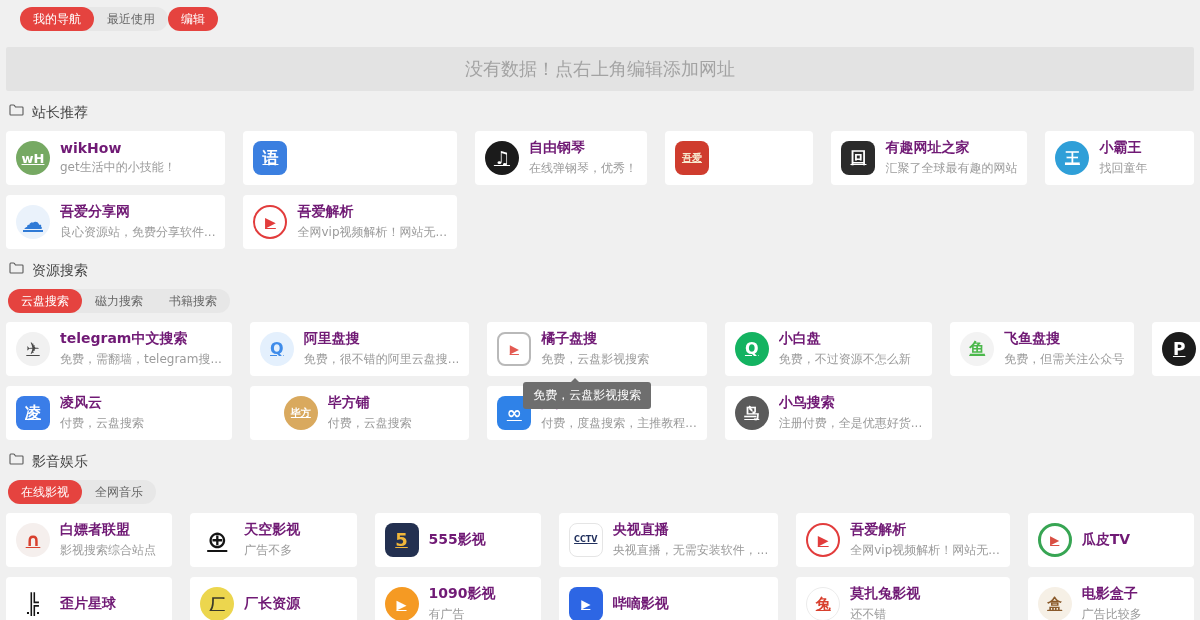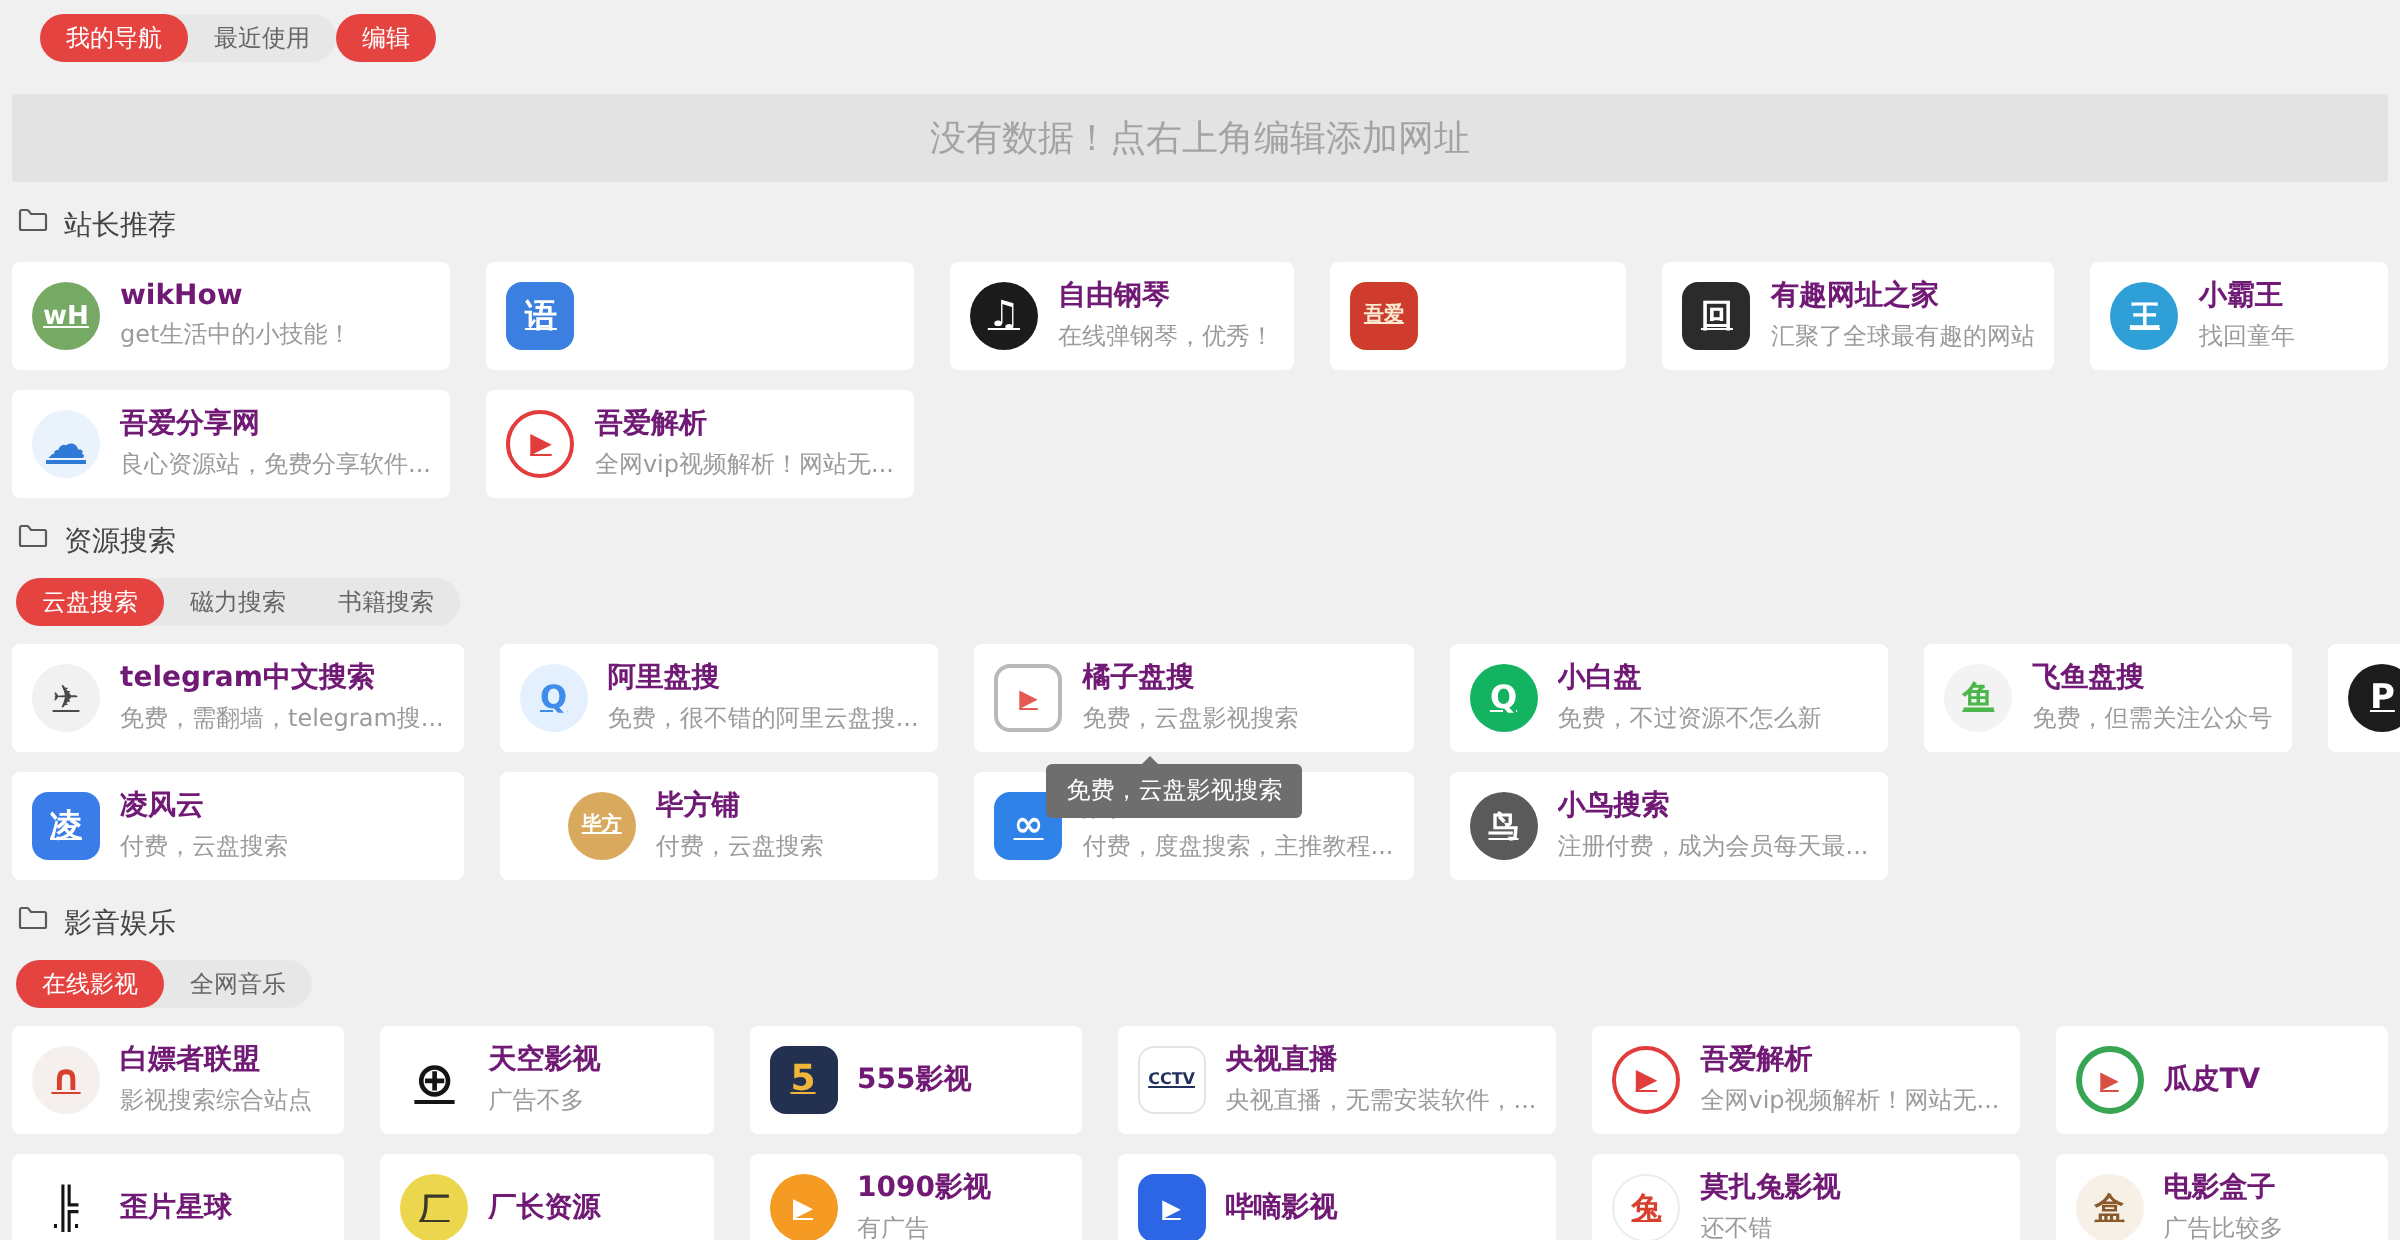--- a/index.html
+++ b/index.html
@@ -183,21 +183,21 @@
     <div class="site-icon rounded" style="background: rgb(47, 130, 232); color: rgb(255, 255, 255); font-size: 18px;">∞</div>
     <div class="meta">
       <div class="title">酷搜</div>
       <div class="desc">付费，度盘搜索，主推教程...</div>
     </div>
   </div>
         <div class="card">
     <div class="site-icon circle" style="background: rgb(90, 90, 90); color: rgb(255, 255, 255); font-size: 15px;">鸟</div>
     <div class="meta">
       <div class="title">小鸟搜索</div>
-      <div class="desc">注册付费，成为会员每天最...</div>
+      <div class="desc">注册付费，全是优惠好货...</div>
     </div>
   </div>
       </div>
   </div>
     <div class="section">
     <div class="section-head">
       <svg class="folder-ic" width="15" height="12" viewBox="0 0 15 12">
         <path d="M1 2.2 L1 10.2 Q1 11 1.8 11 L13.2 11 Q14 11 14 10.2 L14 3.8 Q14 3 13.2 3 L6.5 3 L5.3 1.4 Q5 1 4.5 1 L1.8 1 Q1 1 1 2.2 Z" fill="none" stroke="#5a5a5a" stroke-width="1.1"></path>
       </svg>
       <span>影音娱乐</span>

